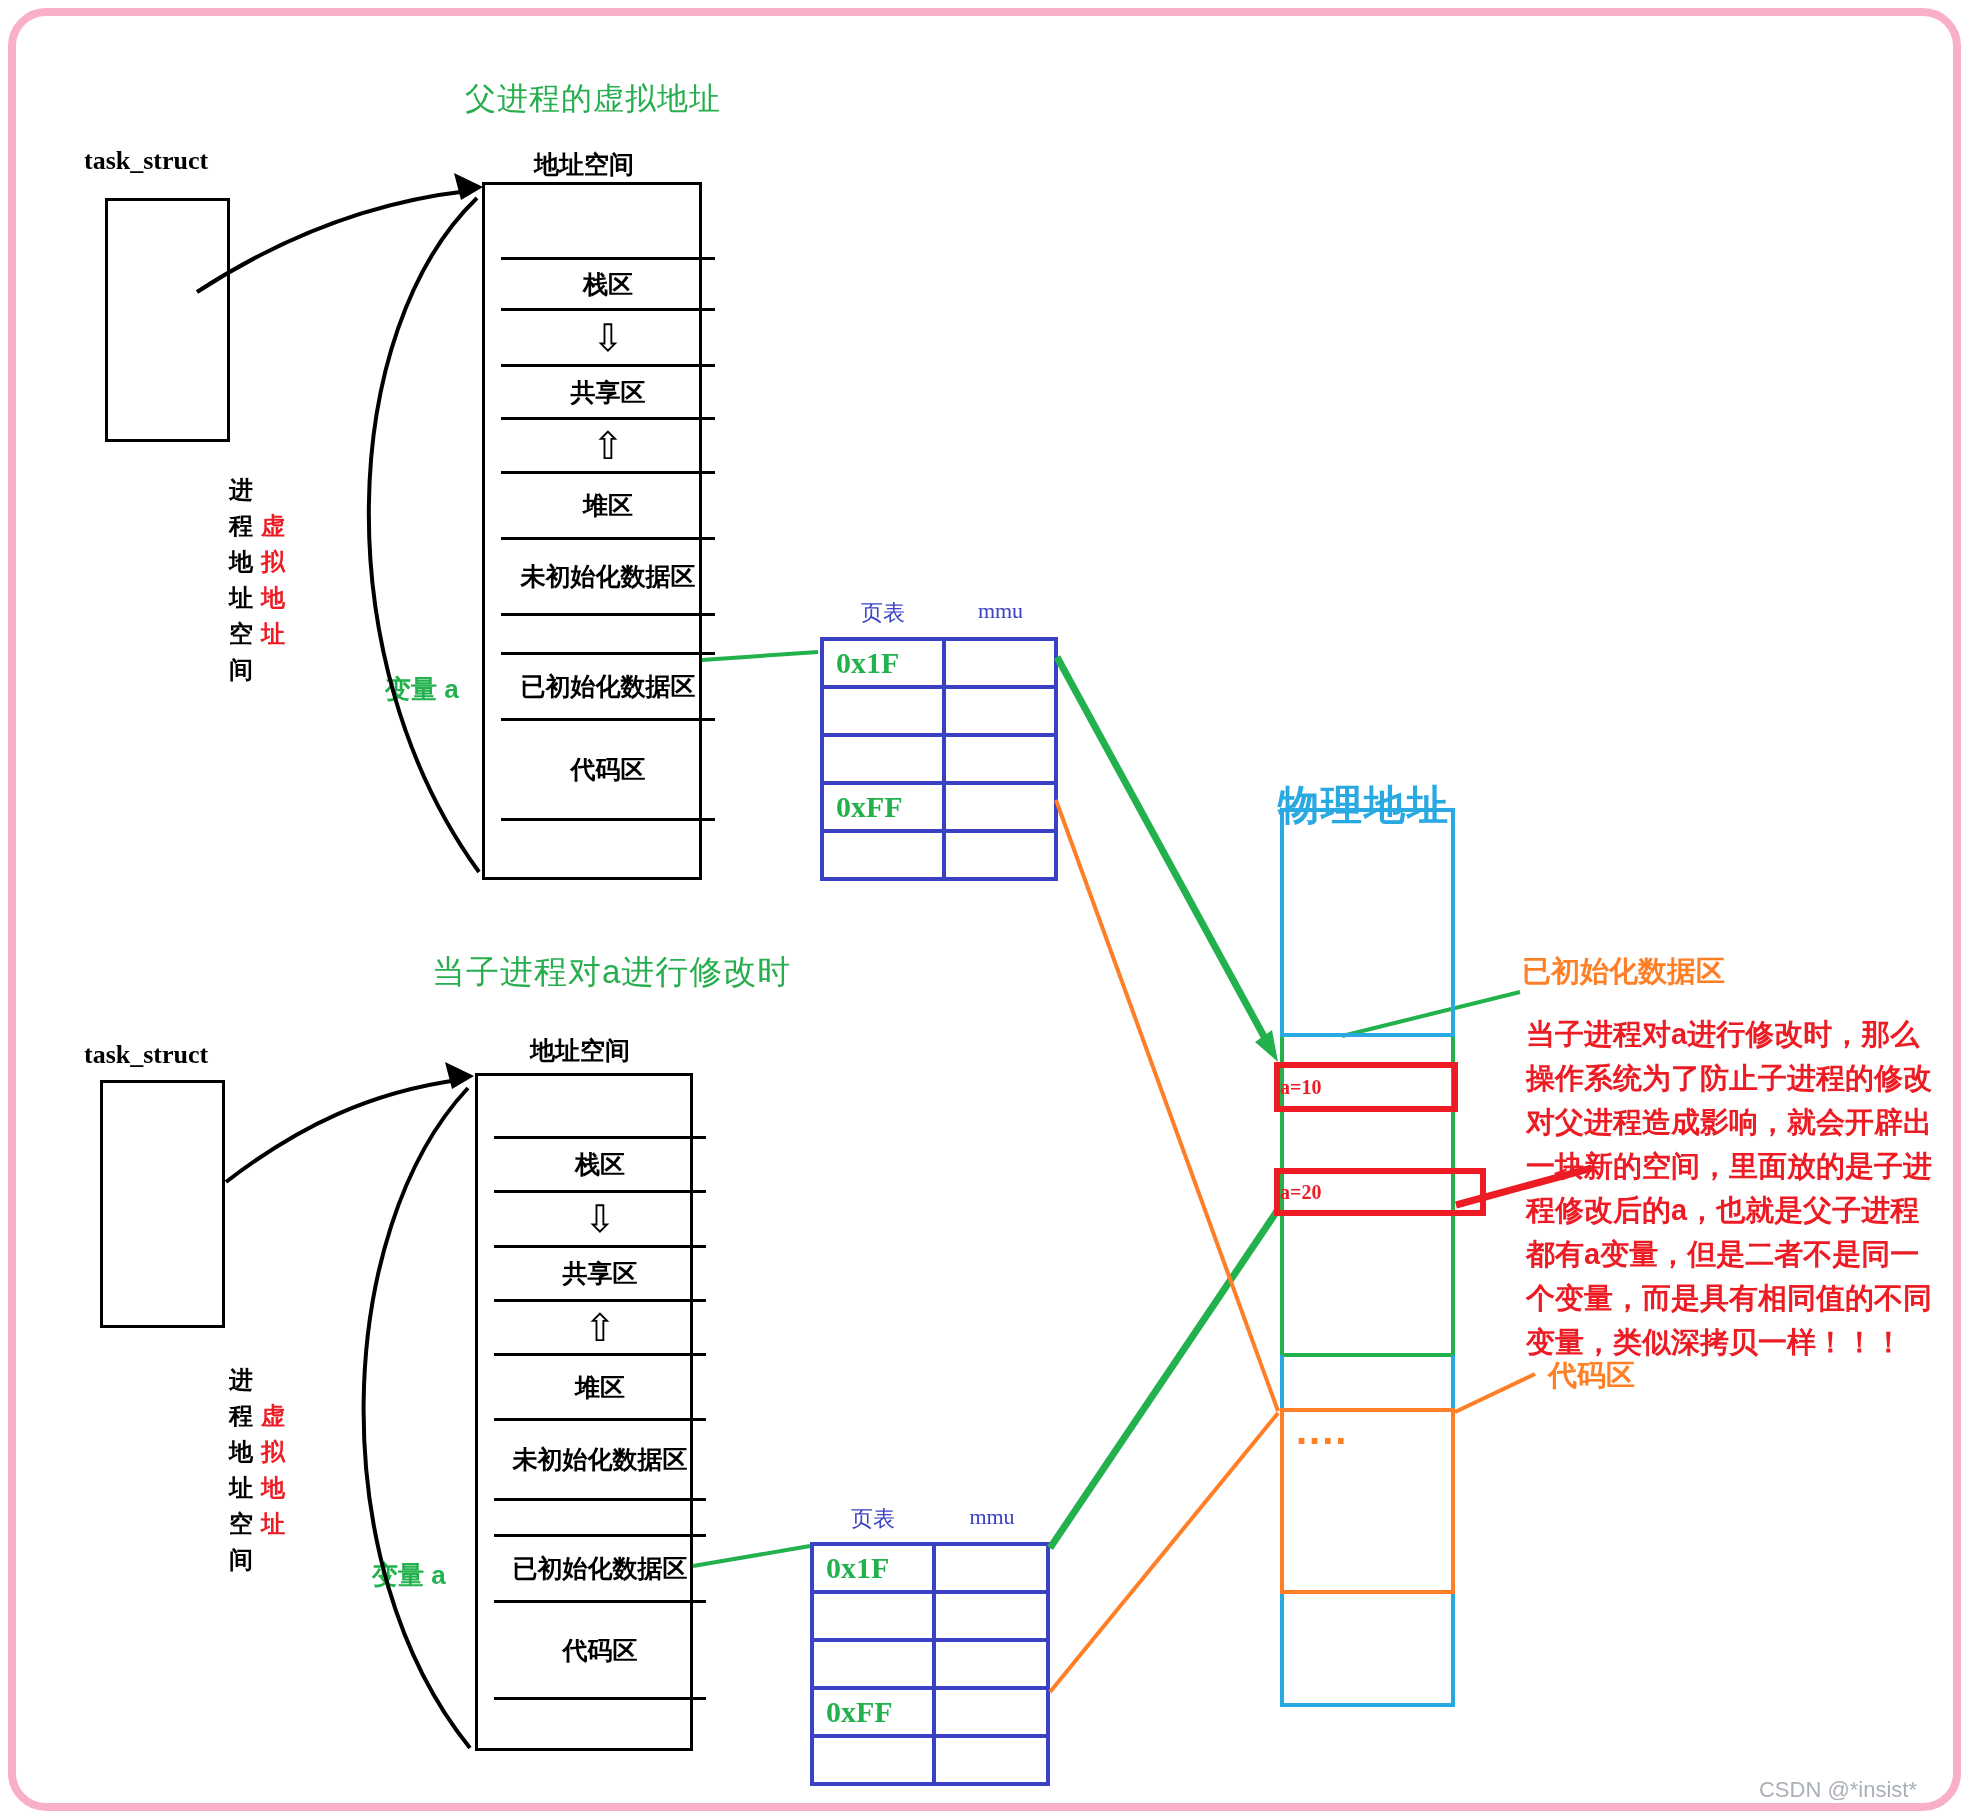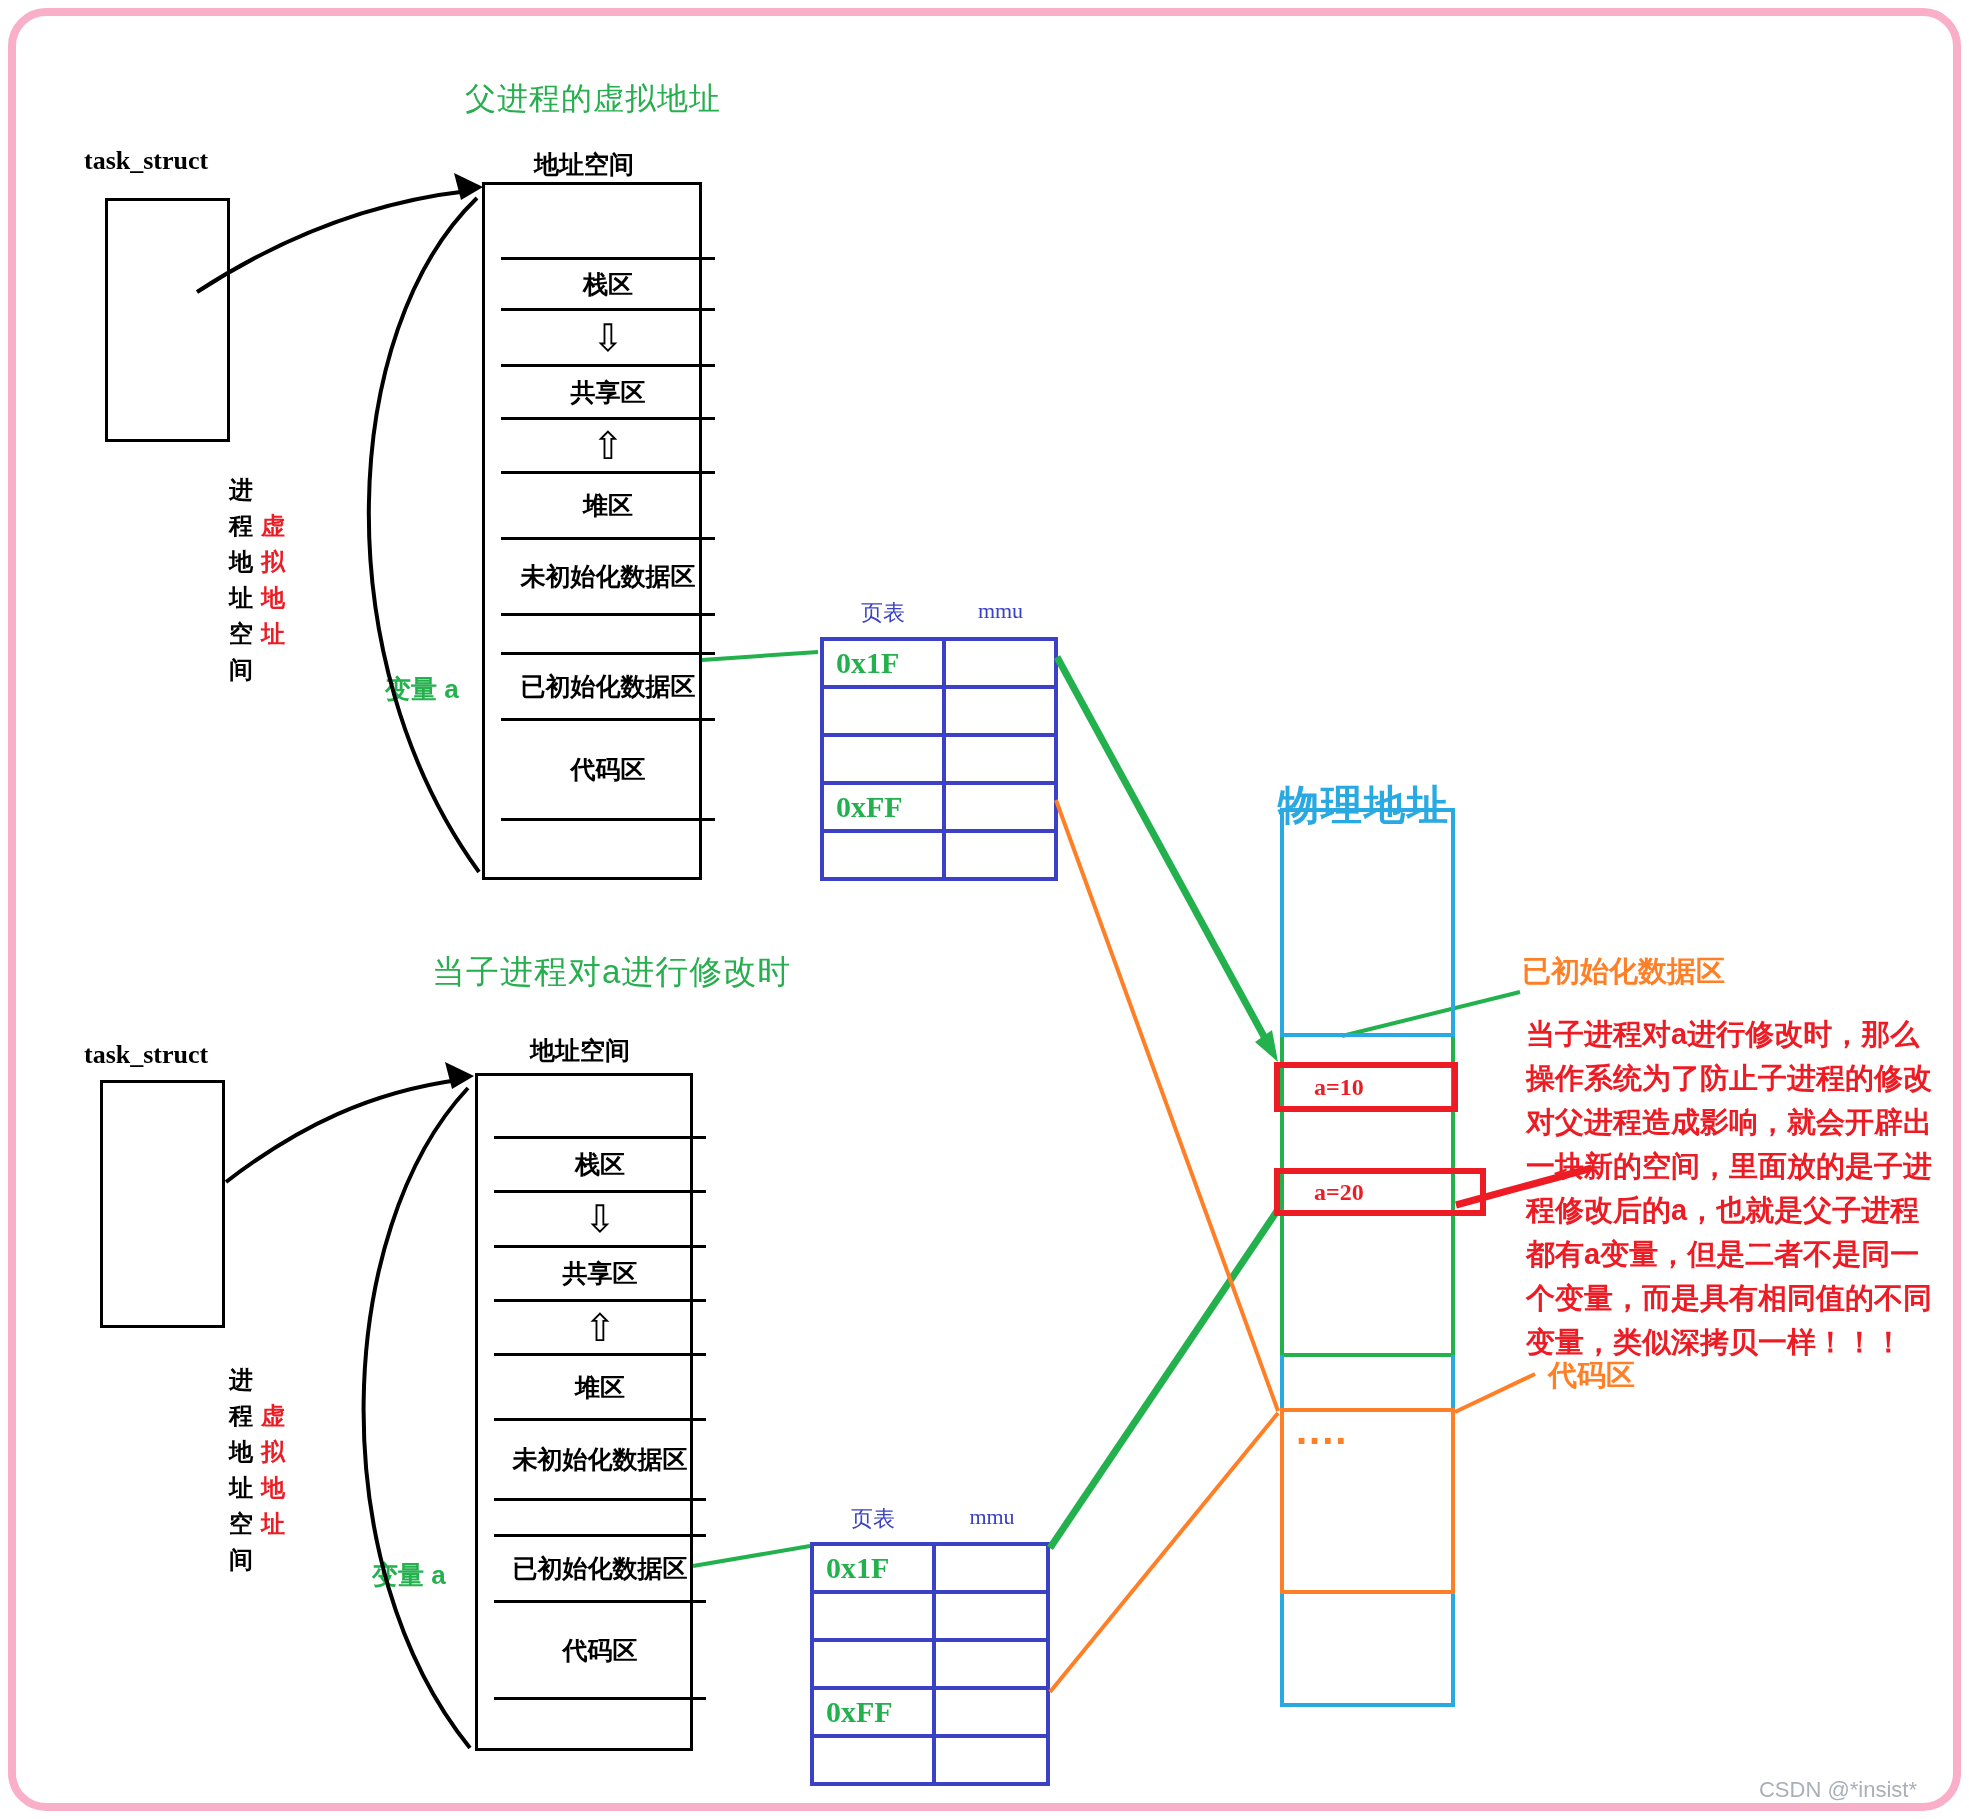--- a/index.html
+++ b/index.html
@@ -21,22 +21,22 @@
   .pt-outer{border:4px solid #3a41c4;}
   .pt-row{display:flex;box-sizing:border-box;border-bottom:4px solid #3a41c4;height:48px;}
   .pt-row.last{border-bottom:none;}
   .pt-c1{width:122px;box-sizing:border-box;border-right:4px solid #3a41c4;display:flex;
          align-items:center;padding-left:12px;font-family:"Liberation Serif",serif;
          font-weight:bold;font-size:30px;color:#22b14c;}
   .pt-c2{flex:1;}
   .pt-head{display:flex;font-weight:normal;color:#3a41c4;font-size:22px;}
   .pt-head .h1{width:122px;text-align:center;}
   .pt-head .h2{flex:1;text-align:center;font-family:"Liberation Serif",serif;}
-  .abox{border:6px solid #ed1c24;display:flex;align-items:center;padding-left:34px;
-        font-family:"Liberation Serif",serif;font-weight:bold;font-size:24px;color:#ed1c24;
+  .abox{border:6px solid #ed1c24;display:flex;align-items:center;
+        font-family:"Liberation Serif",serif;font-weight:bold;font-size:20px;color:#ed1c24;
         background:#fff0;z-index:12;}
   .orange-label{font-weight:bold;font-size:29px;color:#ff7f27;z-index:12;}
   .note-text{font-weight:bold;font-size:29px;line-height:44px;color:#ed1c24;white-space:pre-line;
              z-index:12;}
   .dots{font-weight:bold;font-size:40px;color:#ff7f27;letter-spacing:2px;z-index:12;}
   .phys-title{font-weight:bold;font-size:41px;color:#29a9e1;letter-spacing:2px;margin-top:12px;}
   .wm{font-size:22px;color:#aab0b8;z-index:60;}
   svg.layer{position:absolute;left:0;top:0;z-index:8;pointer-events:none;}
 </style>
 </head>

